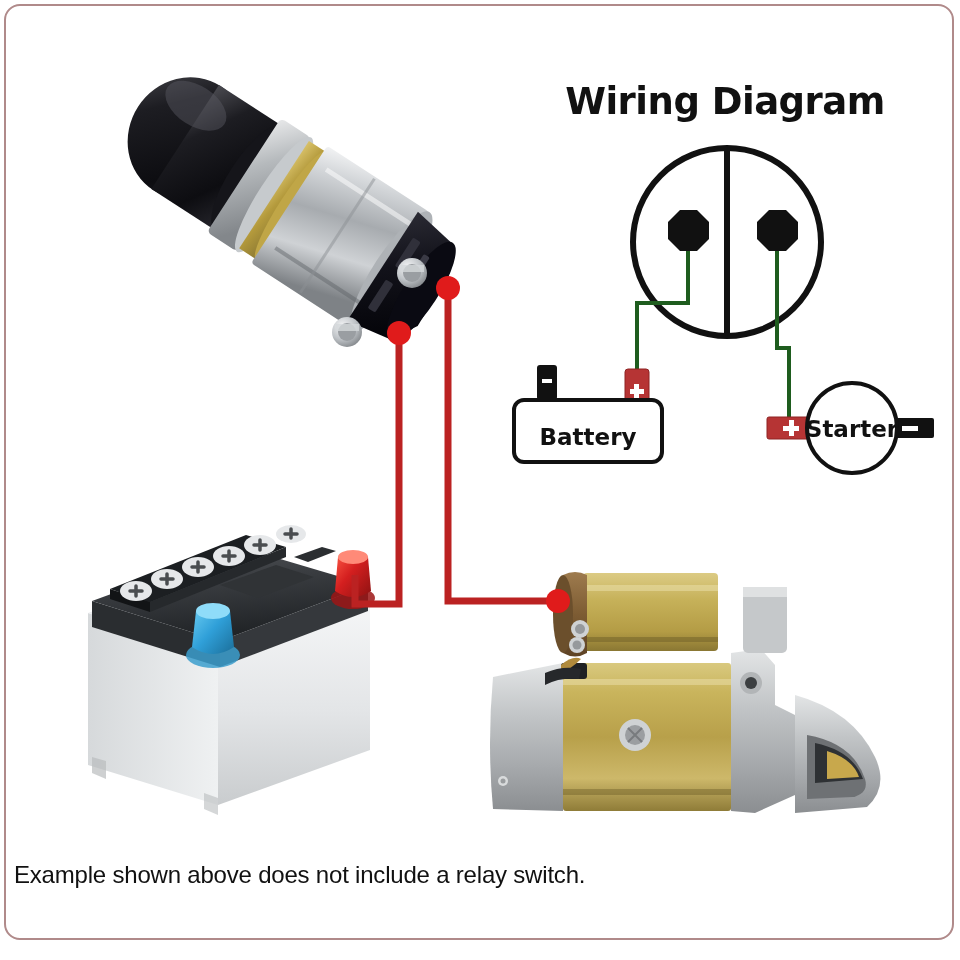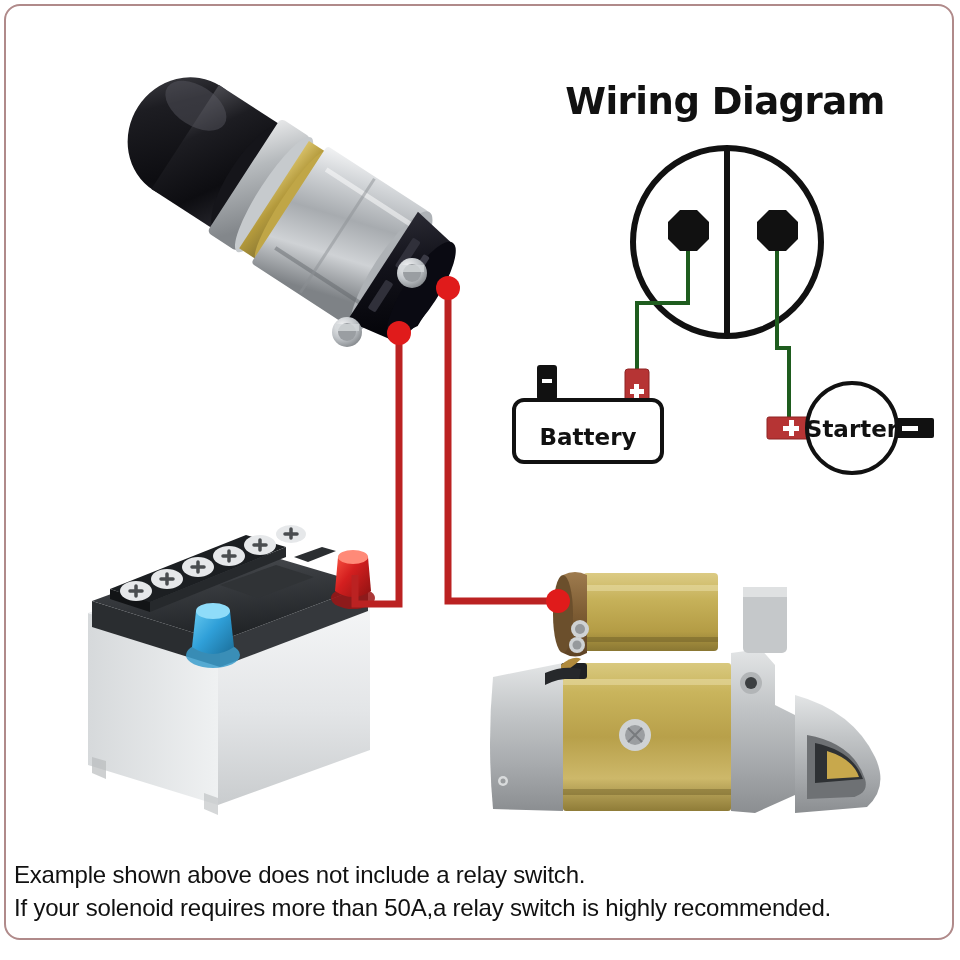--- a/index.html
+++ b/index.html
@@ -364,16 +364,15 @@
       <rect x="886" y="418" width="48" height="20" rx="2" fill="#111111"></rect>
       <rect x="902" y="426" width="16" height="5" fill="#ffffff"></rect>
 
       <circle cx="852" cy="428" r="45" fill="#ffffff" stroke="#111111" stroke-width="4"></circle>
     </g>
     <text x="852" y="437" text-anchor="middle" font-family="DejaVu Sans, Liberation Sans, sans-serif" font-size="23" font-weight="bold" fill="#111111">Starter</text>
   </svg>
 
   <div class="note">
     <div>Example shown above does not include a relay switch.</div>
-    <div>If your solenoid requires more than 50A,a relay switch is highly recommended.</div>
   </div>
 
 </div>
 
 </body></html>

